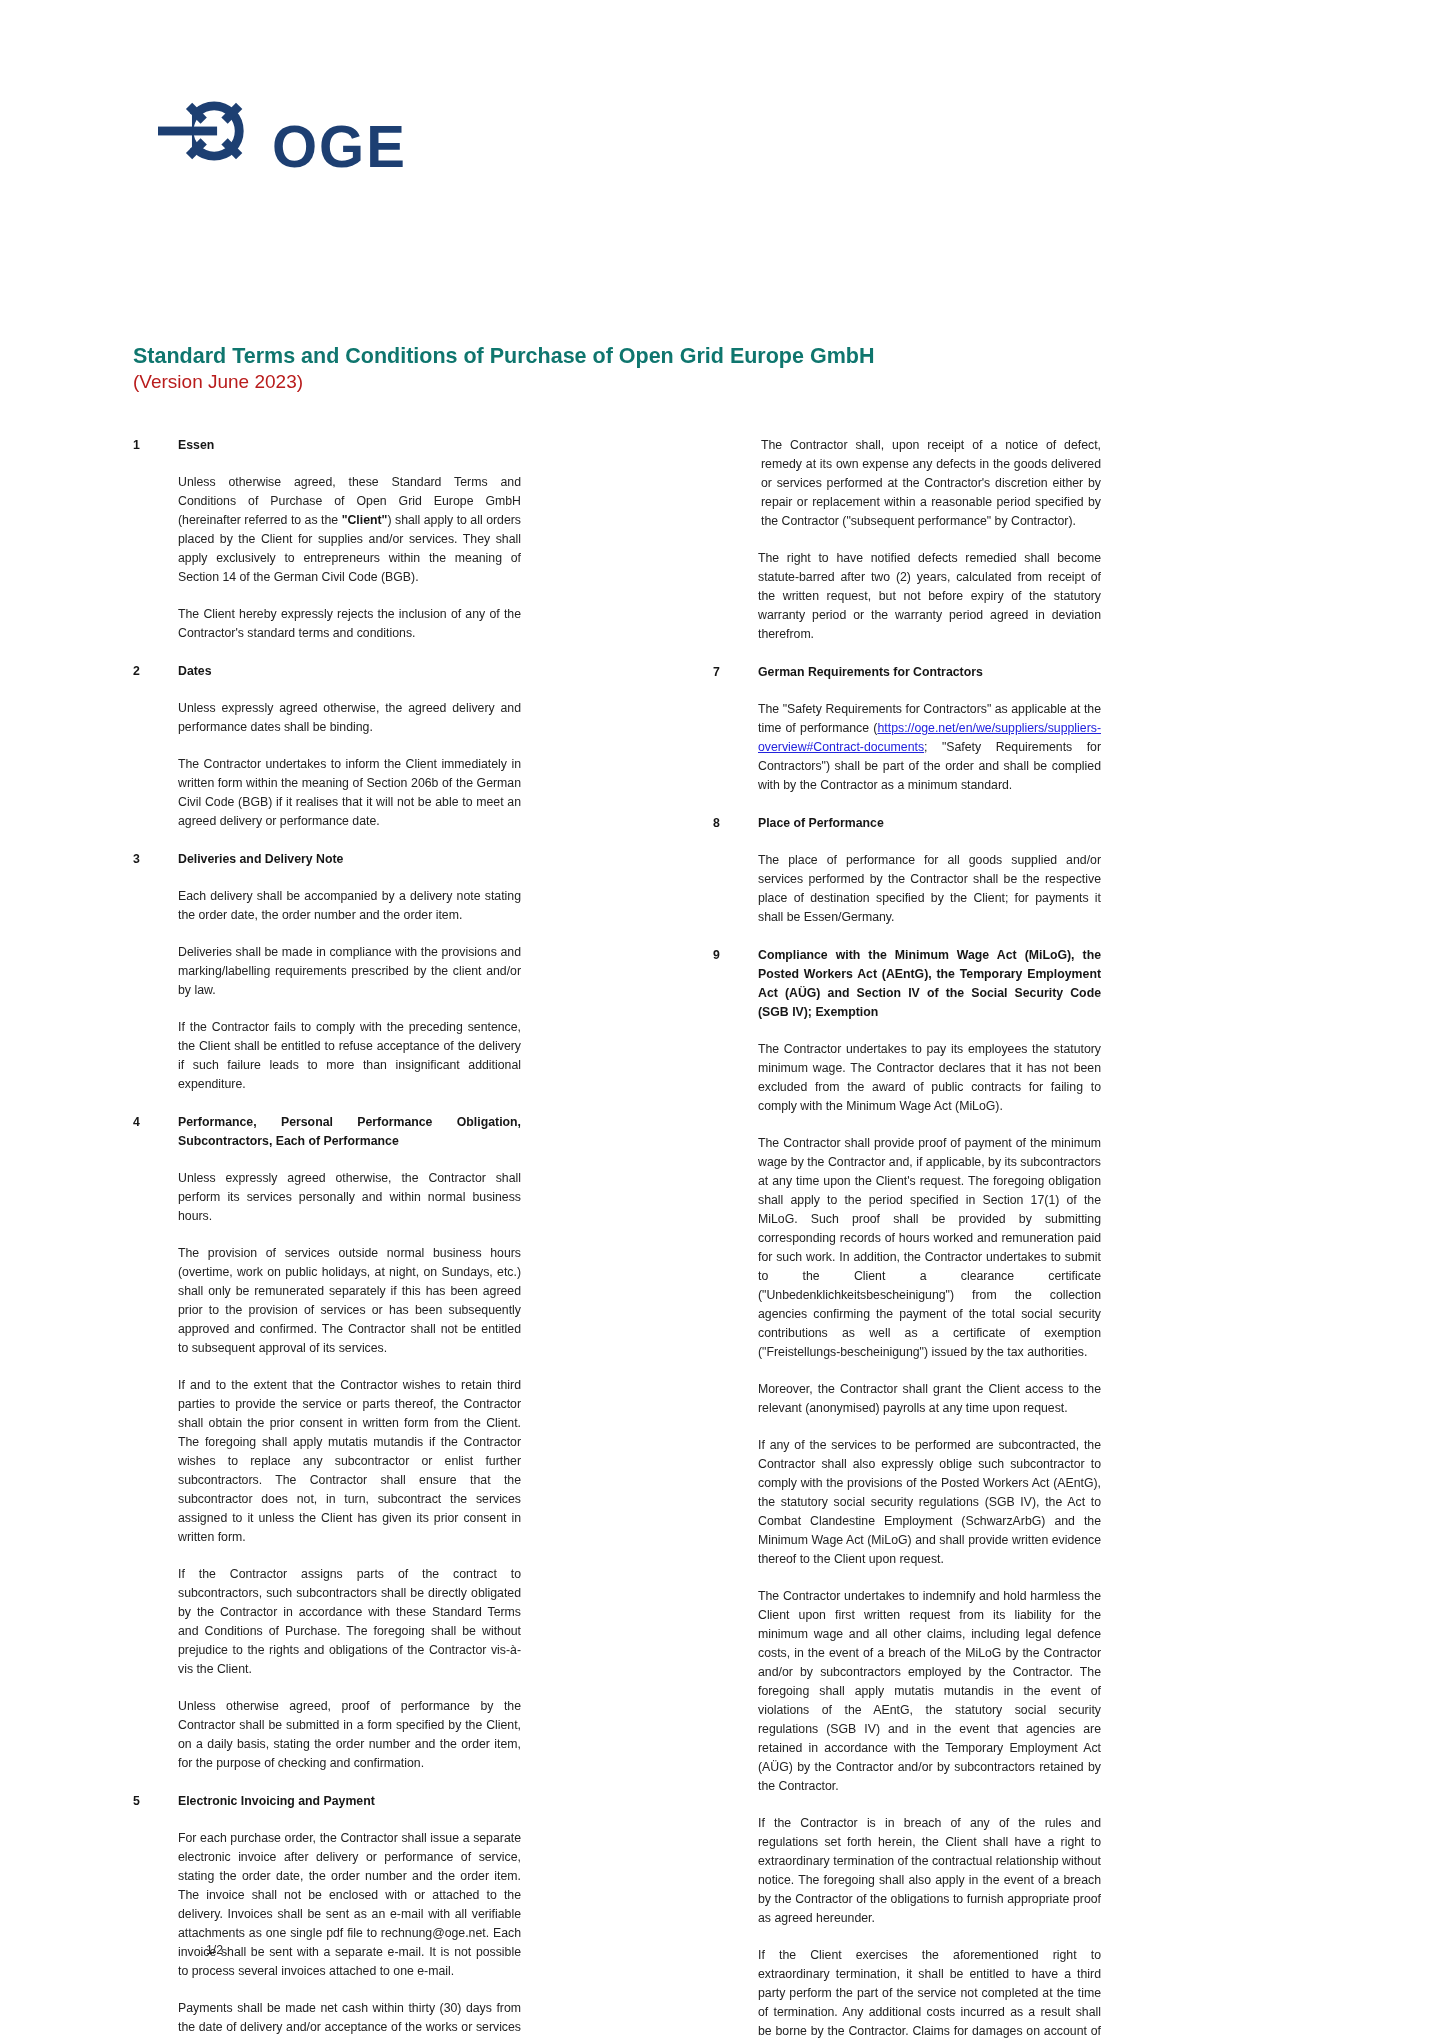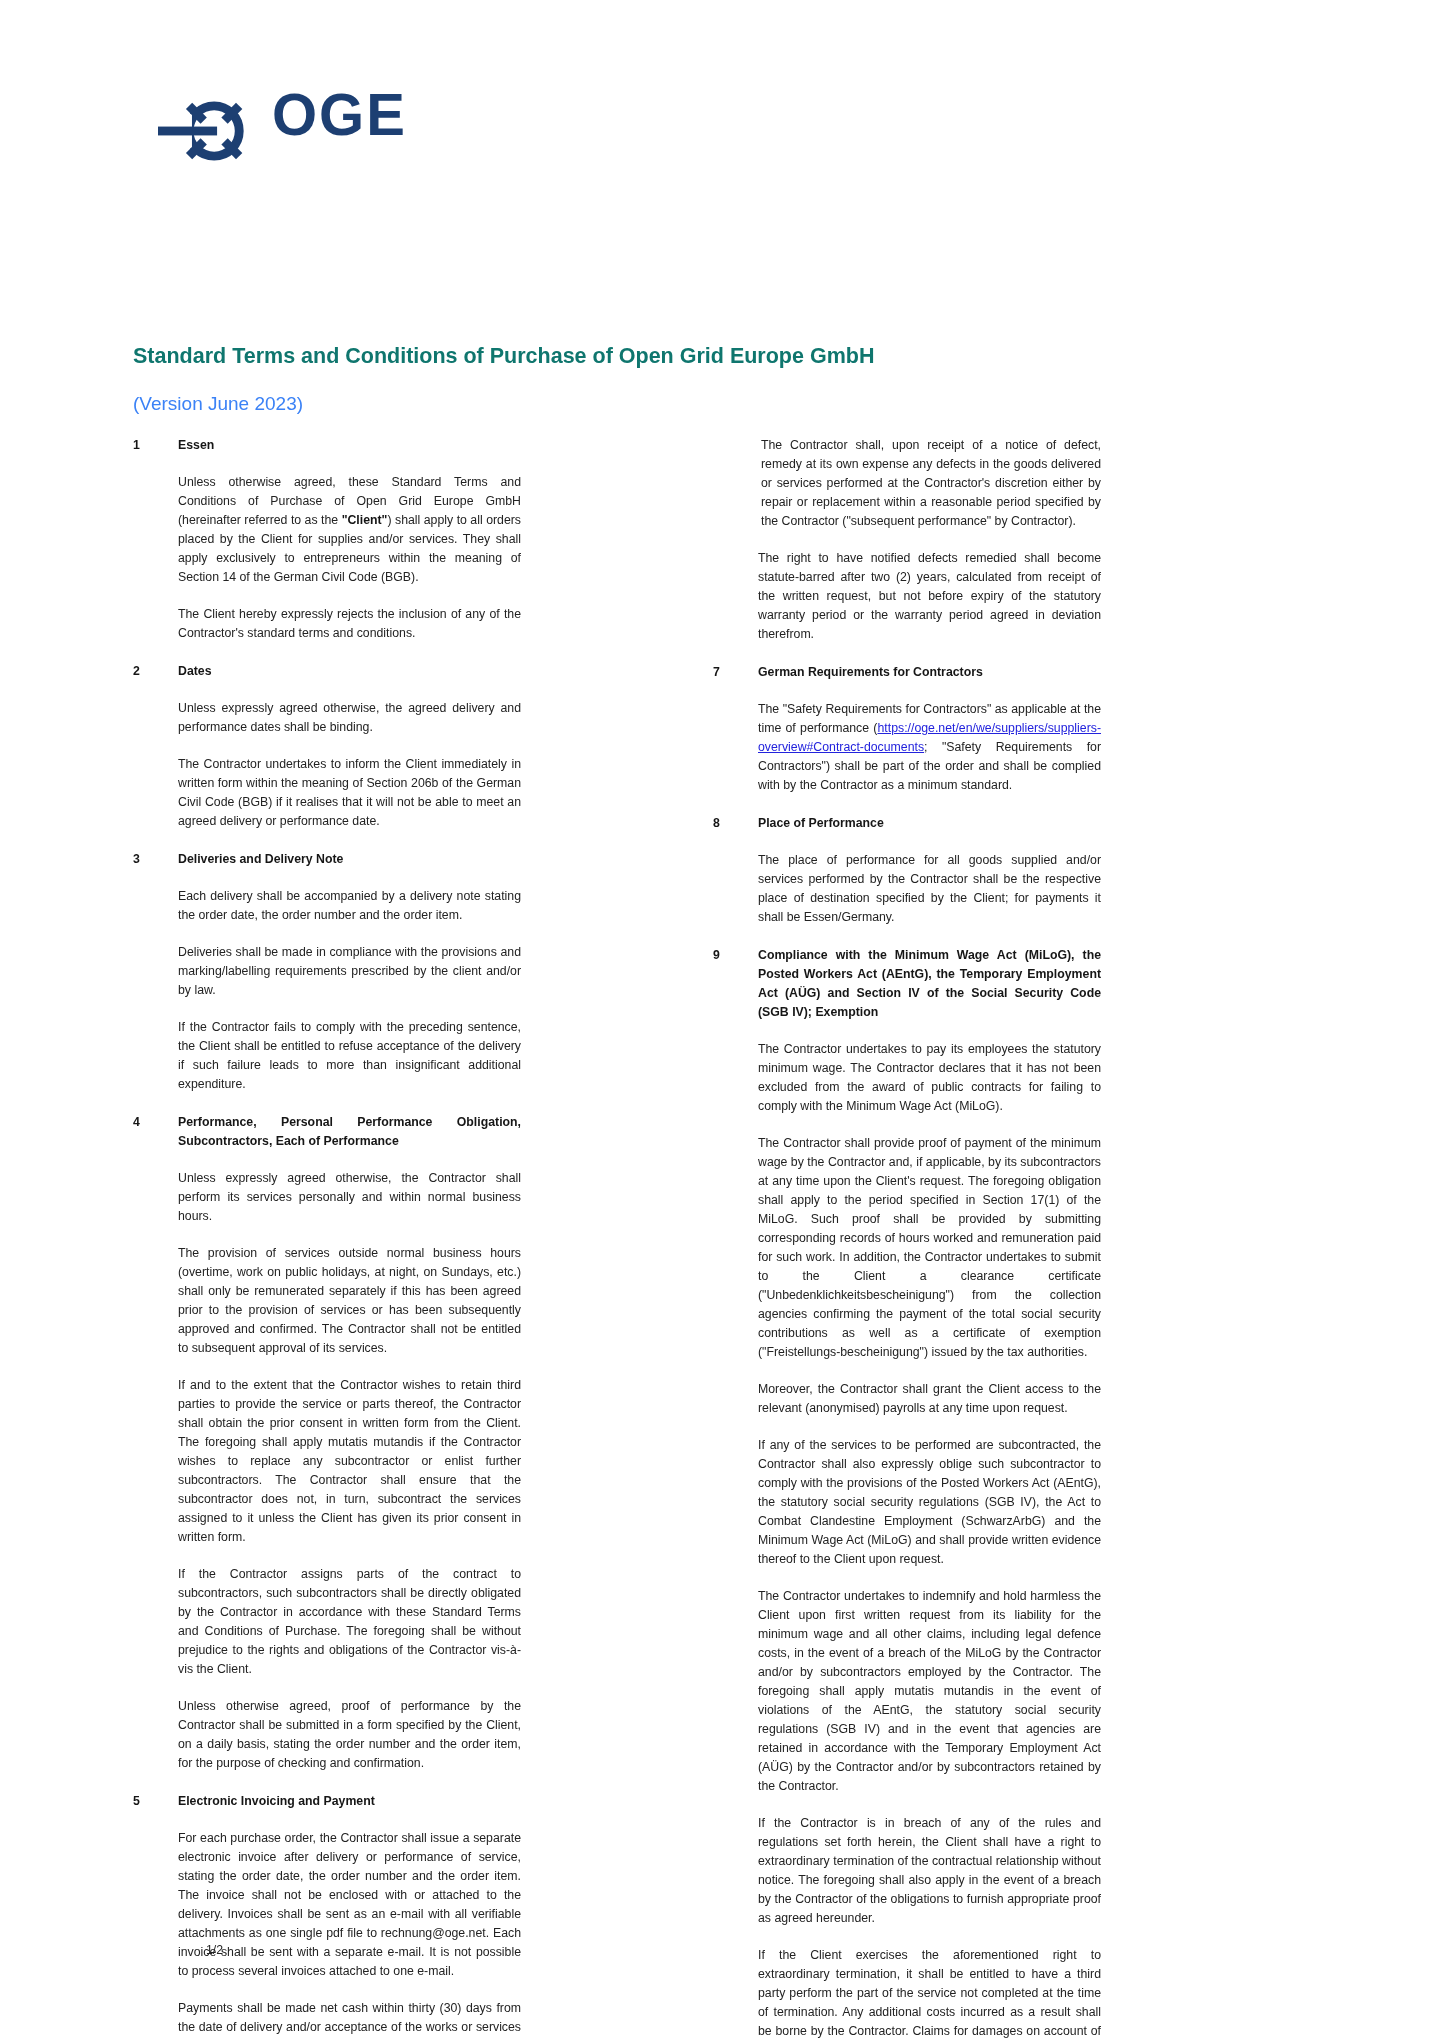--- a/index.html
+++ b/index.html
@@ -14,21 +14,21 @@
     height:2038px;
     background:#ffffff;
     overflow:hidden;
     font-family:"Liberation Sans","DejaVu Sans",sans-serif;
     color:var(--ink);
   }
   
   .logo{
     position:absolute;
     left:158px; top:86px;
-    display:flex; align-items:flex-start; gap:18px;
+    display:flex; align-items:flex-end; gap:18px;
     color:var(--brand);
   }
   .logo svg{display:block;}
   .logo-text{
     font-size:58px;
     font-weight:bold;
     letter-spacing:2px;
     color:var(--brand);
     line-height:1;
     transform:scaleY(1.02);
@@ -37,25 +37,25 @@
   .doc-title{
     position:absolute;
     left:133px; top:344px;
     width:900px;
     font-size:21.5px;
     font-weight:bold;
     color:#0f766e;
   }
   .doc-subtitle{
     position:absolute;
-    left:133px; top:393px;
+    left:133px; top:371px;
     width:900px;
     font-size:19px;
     font-weight:normal;
-    color:#3b82f6;
+    color:#b91c1c;
   }
   
   .col{
     position:absolute;
     top:436px;
     width:388px;
     font-size:12.3px;
     line-height:19px;
   }
   .col-left{left:133px;}

